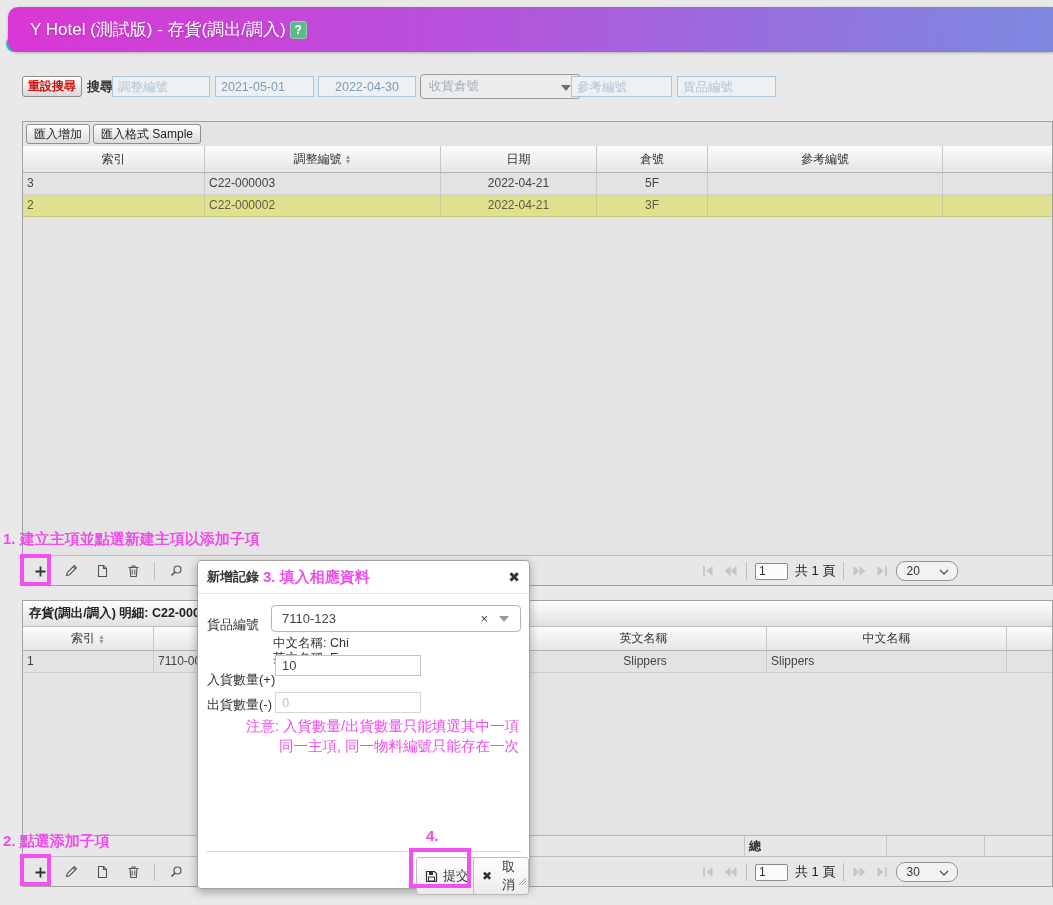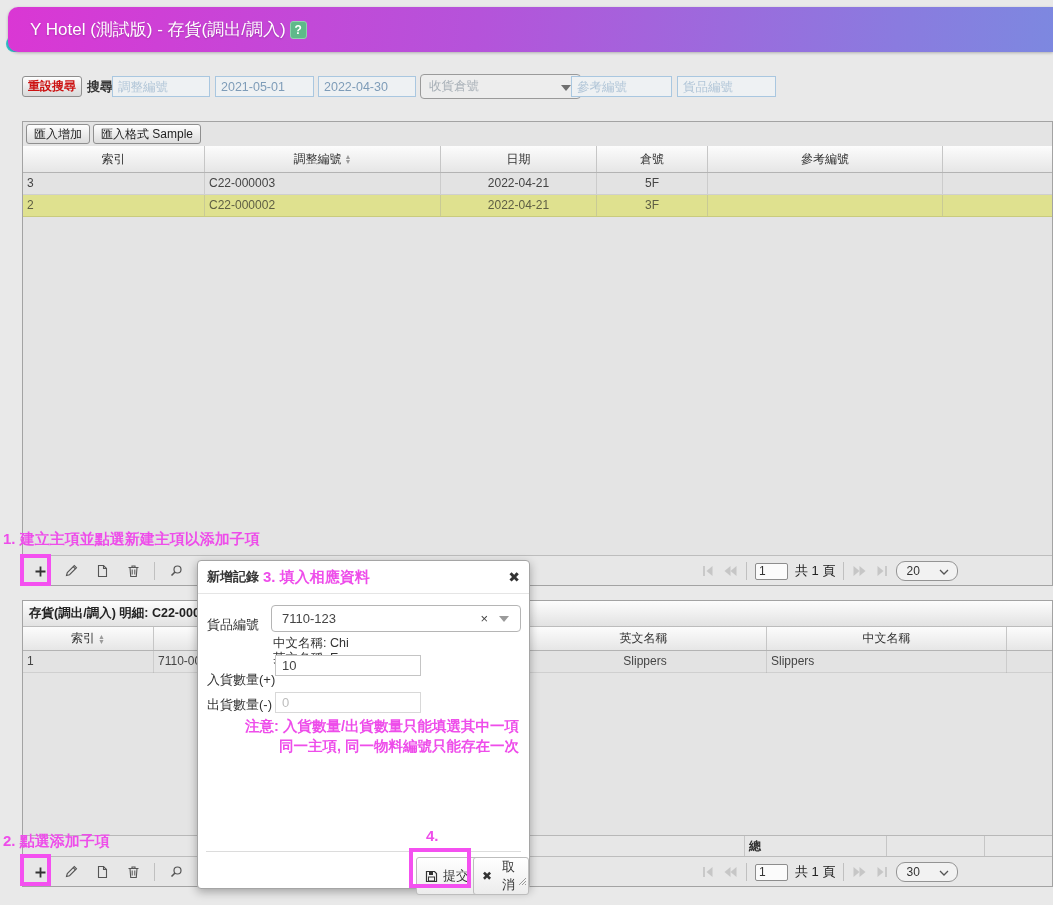--- a/index.html
+++ b/index.html
@@ -86,41 +86,41 @@
   .modal-step3 { color:#ee4dea; font-size:15px; font-weight:bold; margin-left:4px; }
   .modal-close { margin-left:auto; font-size:14px; color:#333; cursor:pointer; }
   .m-label { position:absolute; font-size:13px; color:#333; }
   .combo { position:absolute; left:73px; top:44px; width:250px; height:27px; border:1px solid #b5b5b5; border-radius:4px;
     font-size:13px; color:#444; line-height:25px; padding:0 10px; cursor:pointer; }
   .combo .cx { position:absolute; right:32px; top:0; font-size:13px; color:#444; cursor:pointer; }
   .combo .carr { position:absolute; right:11px; top:10px; width:0; height:0; border-left:5px solid transparent; border-right:5px solid transparent; border-top:6px solid #9a9a9a; cursor:pointer; }
   .m-hint { position:absolute; left:75px; font-size:12.5px; color:#333; }
   .m-input { position:absolute; left:77px; width:146px; height:21px; border:1px solid #c4c4c4; font-size:13px; color:#444; padding:0 6px; font-family:inherit; }
   .m-input.dim { color:#bdbdbd; border-color:#d8d8d8; }
-  .m-note { position:absolute; right:10px; color:#ee4dea; font-size:14.5px; font-weight:bold; white-space:nowrap; }
+  .m-note { position:absolute; right:10px; color:#ee4dea; font-size:14.5px; font-weight:normal; white-space:nowrap; }
   .m-hr { position:absolute; left:8px; right:8px; top:290px; border-top:1px solid #dcdcdc; }
   .m-btn { position:absolute; top:296px; height:38px; background:linear-gradient(#fff,#ececec); border:1px solid #bdbdbd;
     border-radius:3px; font-size:13px; color:#333; display:flex; align-items:center; gap:5px; padding:0 8px; cursor:pointer; }
   .resize-h { position:absolute; right:2px; bottom:2px; width:9px; height:9px; cursor:nwse-resize; }
 </style>
 </head>
 <body>
 
 <div class="hdr-accent"></div>
 <div class="app-header">
   <span class="app-title">Y Hotel (測試版) - 存貨(調出/調入)</span>
   <span class="help-badge">?</span>
 </div>
 
 <div class="search-bar">
   <div class="btn-reset">重設搜尋</div>
   <span class="search-label">搜尋 :</span>
   <input class="s-input" style="left: 112px; width: 98px;" placeholder="調整編號">
   <input class="s-input" style="left: 215px; width: 99px;" value="2021-05-01">
-  <input class="s-input" style="left: 318px; width: 98px;" value="2022-04-30">
+  <input class="s-input" style="left: 318px; width: 98px; text-align: center;" value="2022-04-30">
   <div class="s-select">
     <span>收貨倉號</span>
     <span class="arr"></span>
   </div>
   <input class="s-input" style="left: 571px; width: 101px;" placeholder="參考編號">
   <input class="s-input" style="left: 677px; width: 99px;" placeholder="貨品編號">
 </div>
 
 <div class="panel panel-main">
   <div class="btn-row">

